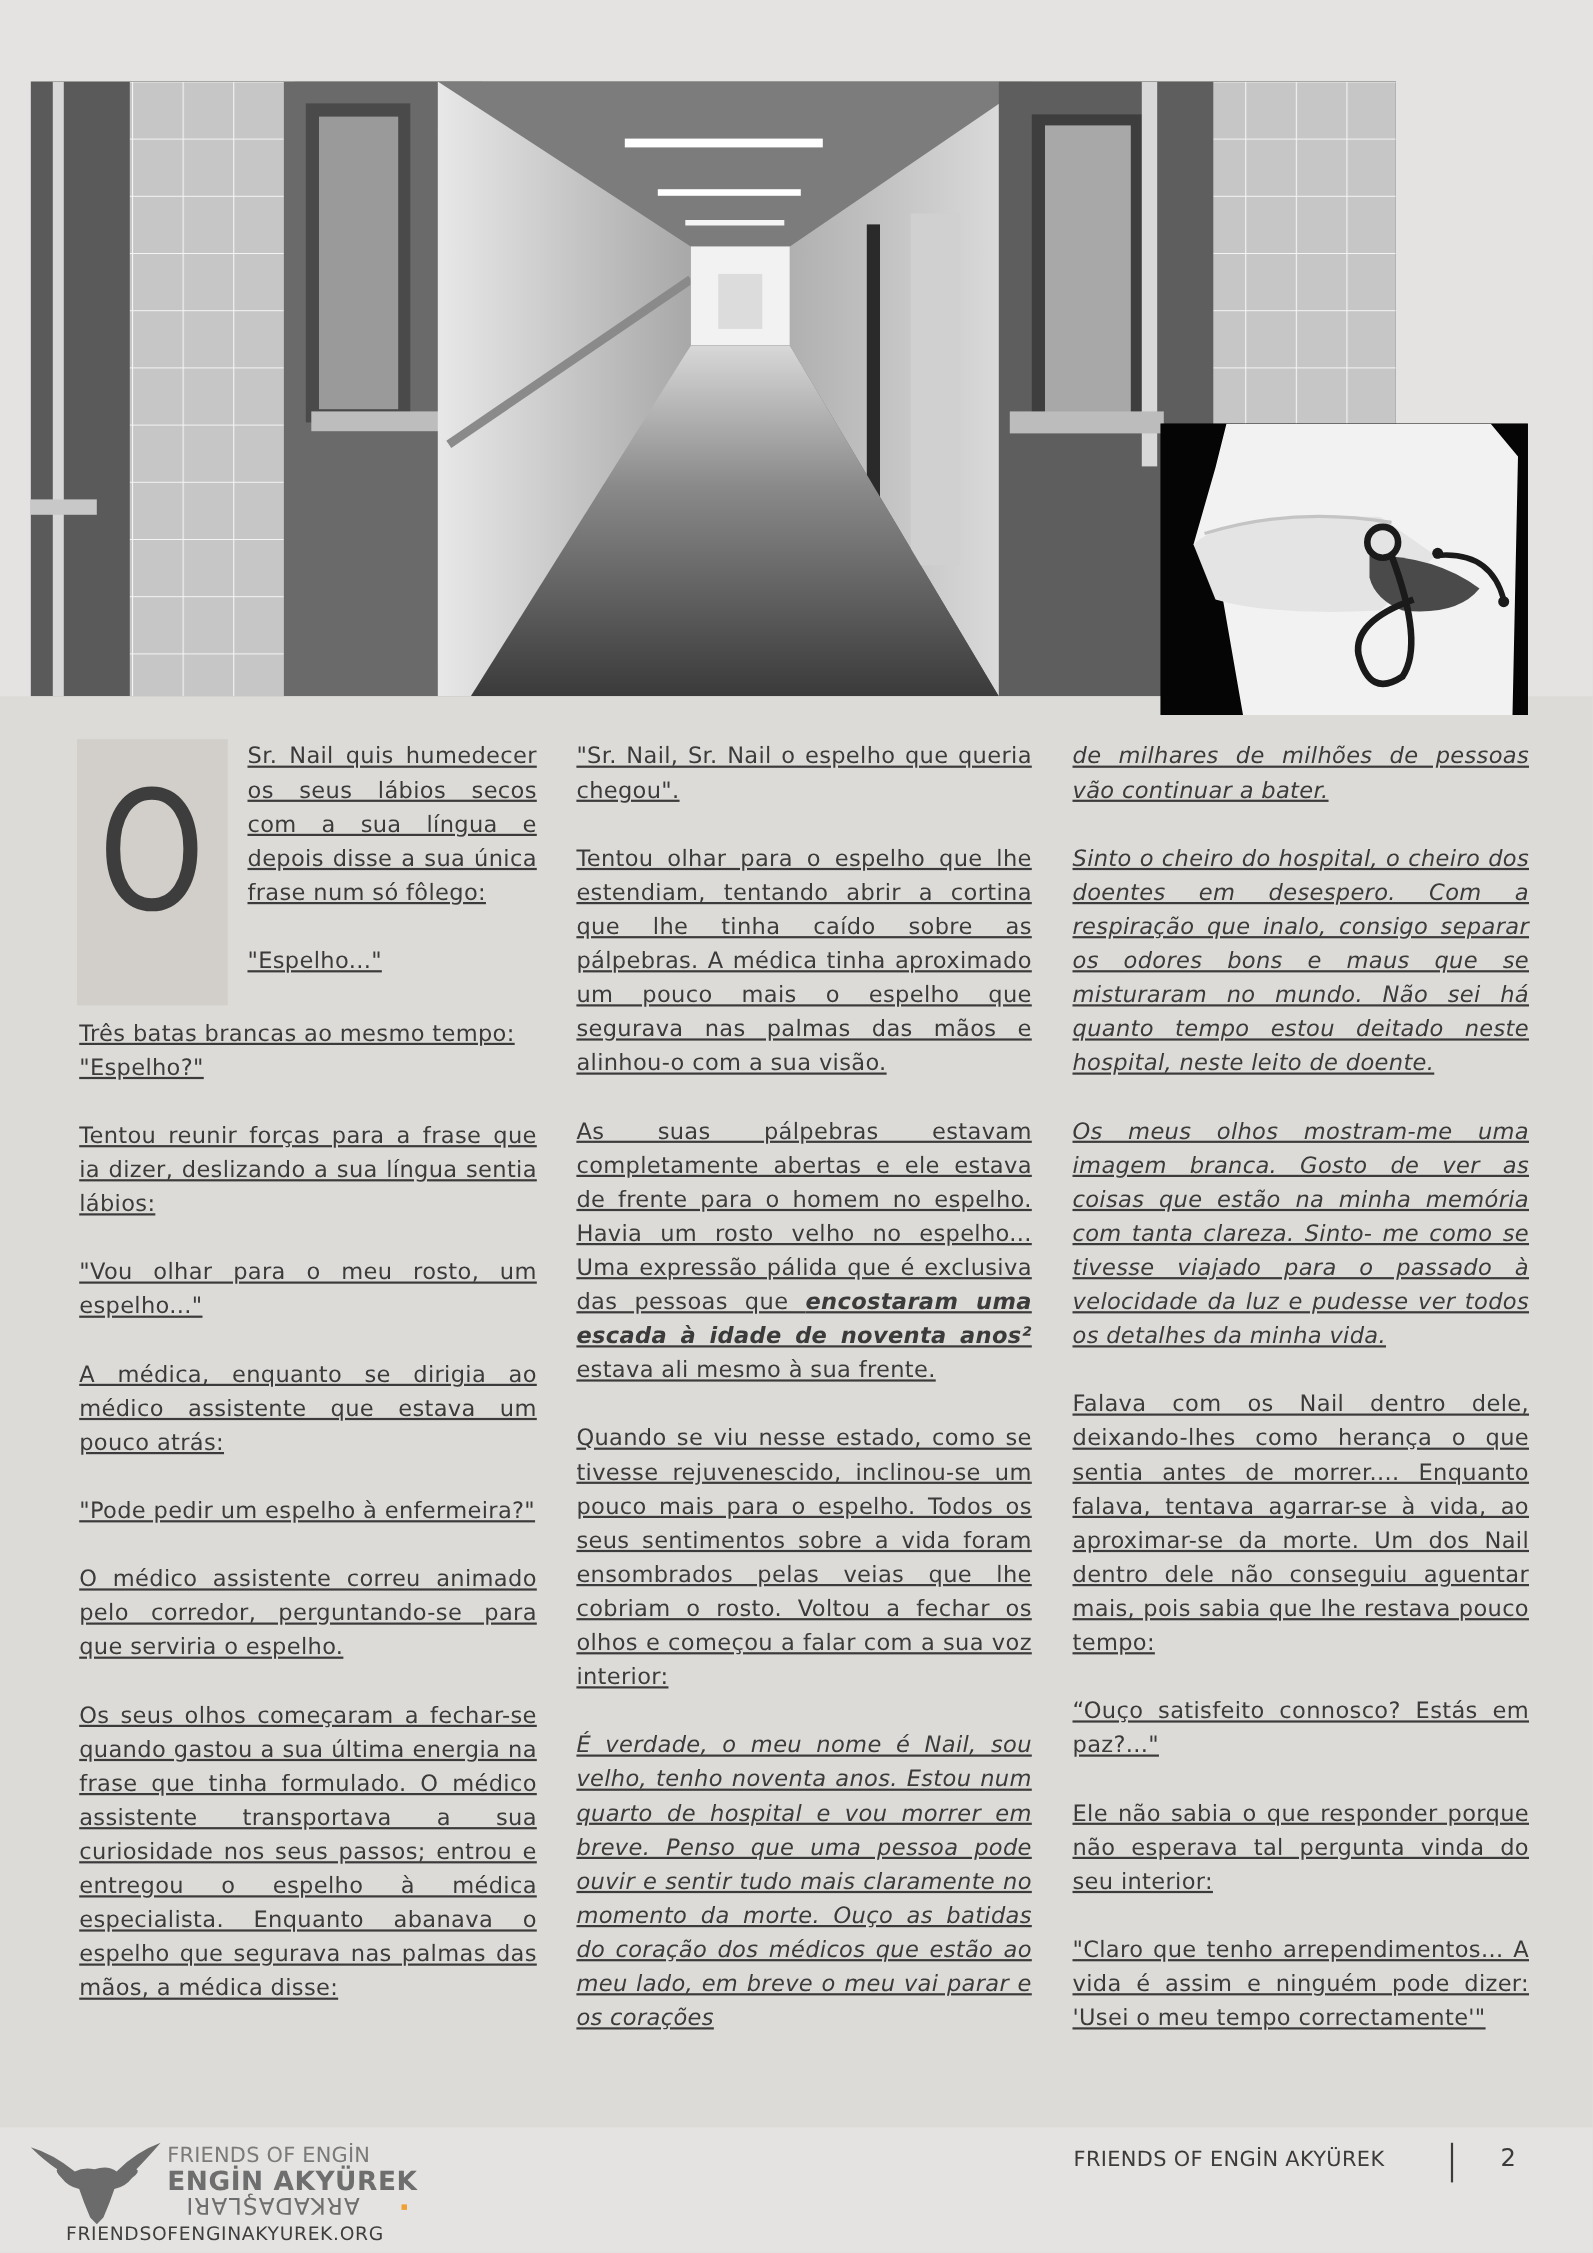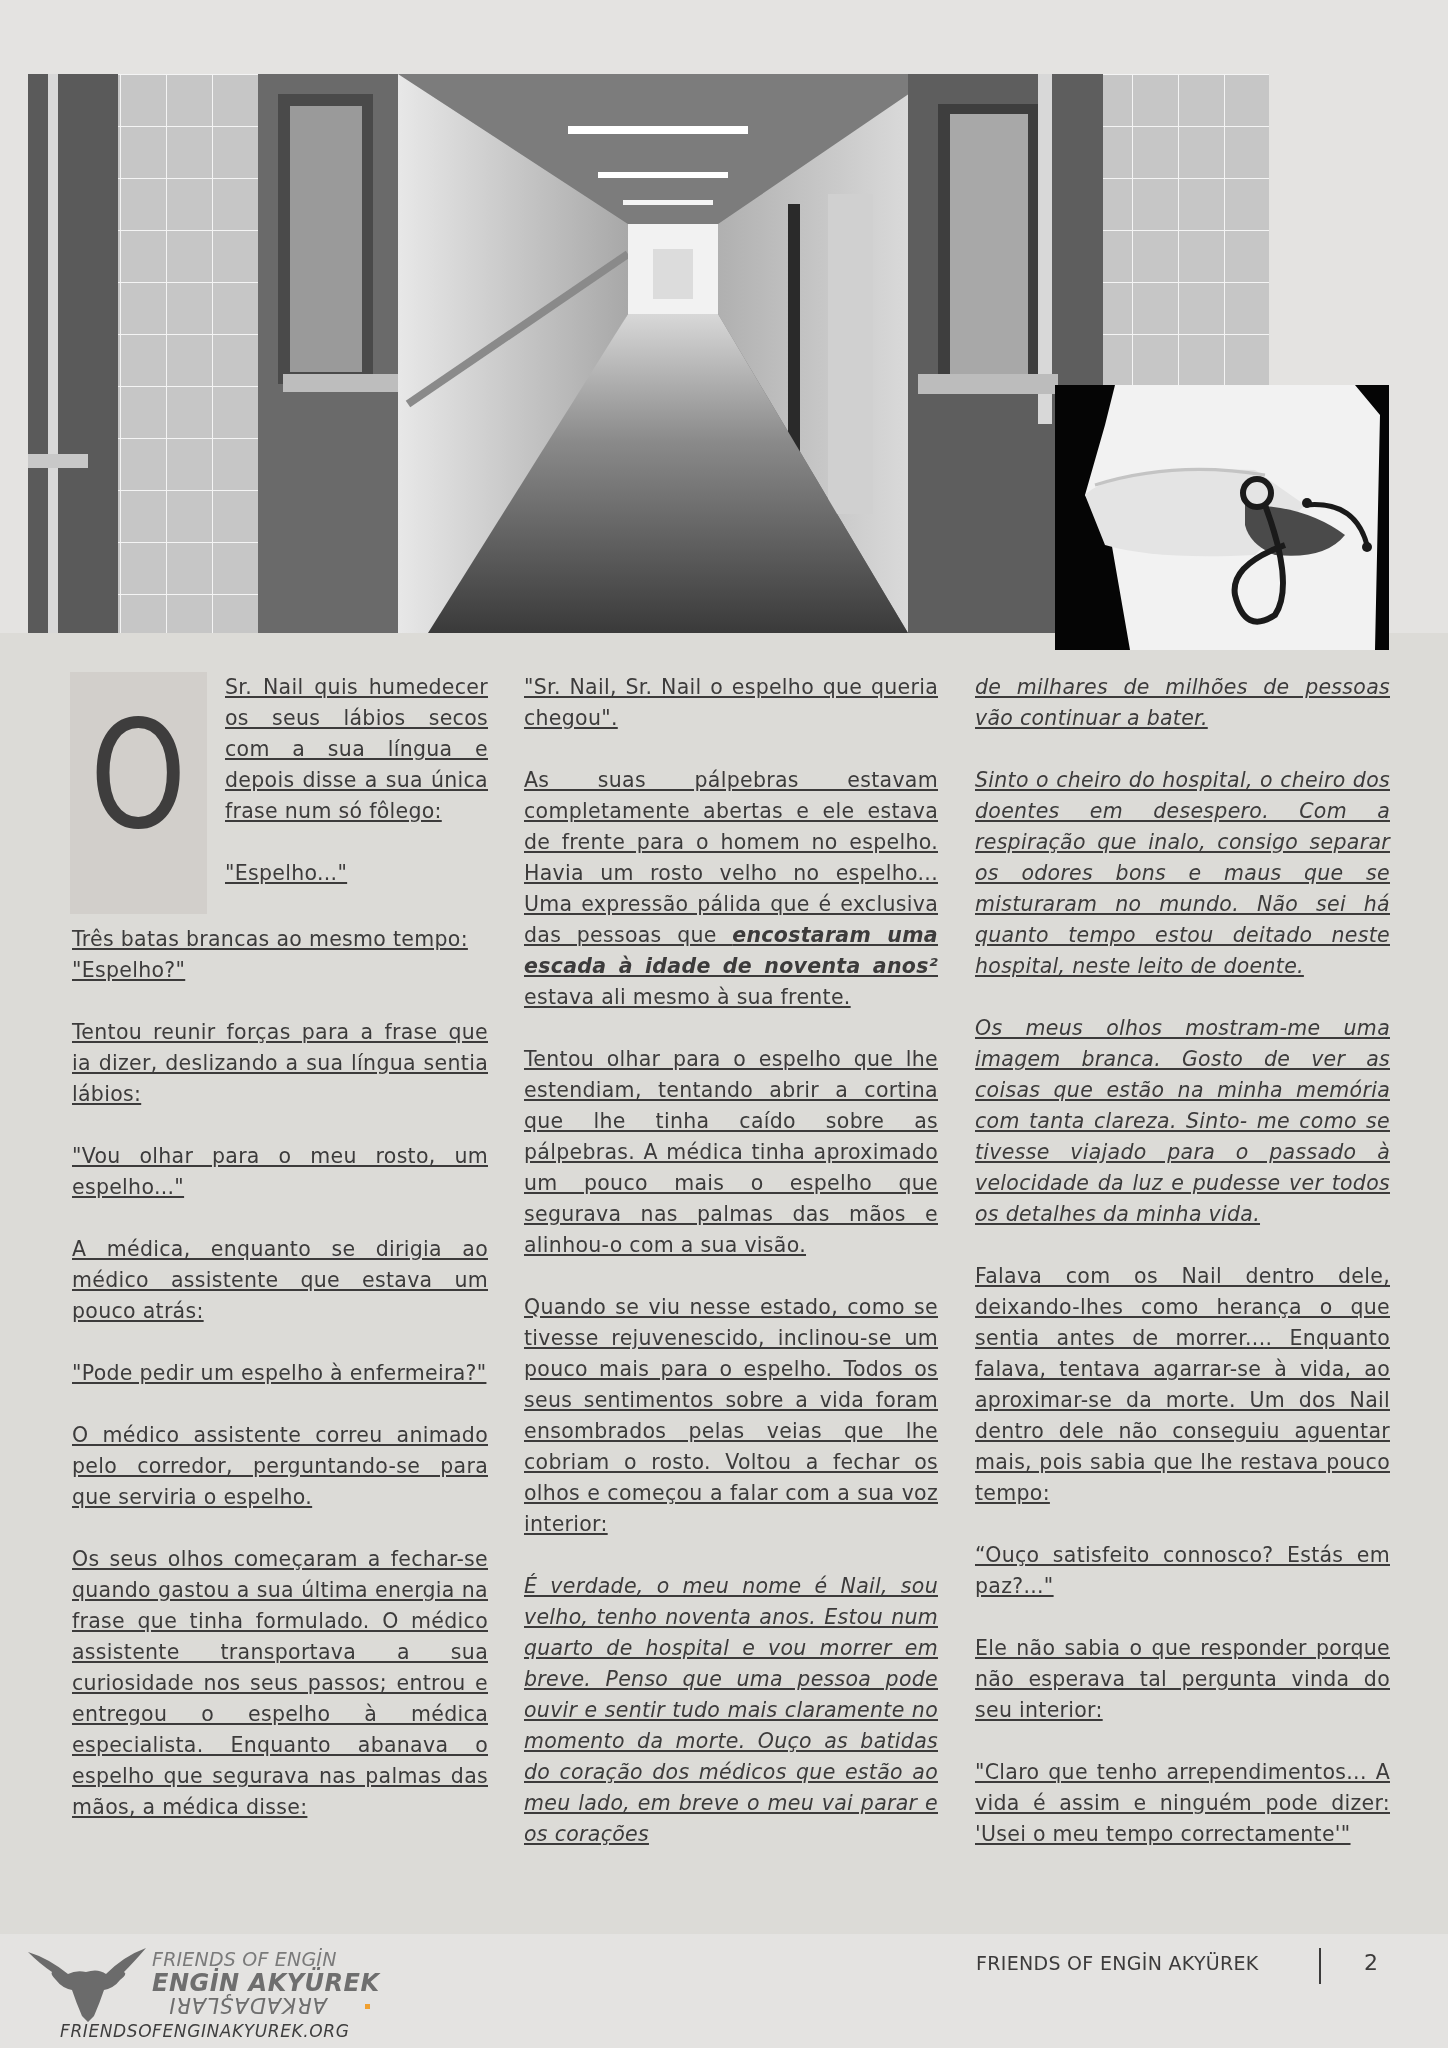--- a/index.html
+++ b/index.html
@@ -43,21 +43,21 @@
     float: left; width: 137px; height: 242px; margin: 0 18px 10px -2px;
     background: #d2cfcb; display: flex; align-items: center; justify-content: center;
     font-size: 150px; line-height: 1; color: #3e3d3d; font-weight: normal;
     font-family: "DejaVu Sans", sans-serif;
   }
   .dropcap span { transform: scaleX(0.82); display: inline-block; margin-top: -36px; }
   .after-cap { clear: both; }
 
   
   .footer-logo {
-    position: absolute; left: 28px; top: 1934px; width: 360px; height: 110px; font-style: italic;
+    position: absolute; left: 28px; top: 1934px; width: 360px; height: 110px;
   }
   .eagle { position: absolute; left: 0; top: 10px; width: 118px; height: 78px; }
   .logo-line1 {
     position: absolute; left: 124px; top: 16px; font-size: 19px; color: #7a7a7a;
     letter-spacing: 0.2px; line-height: 1;
   }
   .logo-line2 {
     position: absolute; left: 124px; top: 37px; font-size: 24px; color: #6e6e6e;
     font-weight: bold; letter-spacing: 0.5px; line-height: 1;
   }
@@ -173,22 +173,22 @@
   <p>Tentou reunir forças para a frase que ia dizer, deslizando a sua língua sentia lábios:</p>
   <p>"Vou olhar para o meu rosto, um espelho..."</p>
   <p>A médica, enquanto se dirigia ao médico assistente que estava um pouco atrás:</p>
   <p>"Pode pedir um espelho à enfermeira?"</p>
   <p>O médico assistente correu animado pelo corredor, perguntando-se para que serviria o espelho.</p>
   <p>Os seus olhos começaram a fechar-se quando gastou a sua última energia na frase que tinha formulado. O médico assistente transportava a sua curiosidade nos seus passos; entrou e entregou o espelho à médica especialista. Enquanto abanava o espelho que segurava nas palmas das mãos, a médica disse:</p>
 </div>
 
 <div class="col col-2">
   <p>"Sr. Nail, Sr. Nail o espelho que queria chegou".</p>
+  <p>Tentou olhar para o espelho que lhe estendiam, tentando abrir a cortina que lhe tinha caído sobre as pálpebras. A médica tinha aproximado um pouco mais o espelho que segurava nas palmas das mãos e alinhou-o com a sua visão.</p>
   <p><span>As suas pálpebras estavam completamente abertas e ele estava de frente para o homem no espelho. Havia um rosto velho no espelho... Uma expressão pálida que é exclusiva das pessoas que </span><span class="bi">encostaram uma escada à idade de noventa anos²</span><span> estava ali mesmo à sua frente.</span></p>
-  <p>Tentou olhar para o espelho que lhe estendiam, tentando abrir a cortina que lhe tinha caído sobre as pálpebras. A médica tinha aproximado um pouco mais o espelho que segurava nas palmas das mãos e alinhou-o com a sua visão.</p>
   <p>Quando se viu nesse estado, como se tivesse rejuvenescido, inclinou-se um pouco mais para o espelho. Todos os seus sentimentos sobre a vida foram ensombrados pelas veias que lhe cobriam o rosto. Voltou a fechar os olhos e começou a falar com a sua voz interior:</p>
   <p class="it">É verdade, o meu nome é Nail, sou velho, tenho noventa anos. Estou num quarto de hospital e vou morrer em breve. Penso que uma pessoa pode ouvir e sentir tudo mais claramente no momento da morte. Ouço as batidas do coração dos médicos que estão ao meu lado, em breve o meu vai parar e os corações</p>
 </div>
 
 <div class="col col-3">
   <p class="it">de milhares de milhões de pessoas vão continuar a bater.</p>
   <p class="it">Sinto o cheiro do hospital, o cheiro dos doentes em desespero. Com a respiração que inalo, consigo separar os odores bons e maus que se misturaram no mundo. Não sei há quanto tempo estou deitado neste hospital, neste leito de doente.</p>
   <p class="it">Os meus olhos mostram-me uma imagem branca. Gosto de ver as coisas que estão na minha memória com tanta clareza. Sinto- me como se tivesse viajado para o passado à velocidade da luz e pudesse ver todos os detalhes da minha vida.</p>
   <p>Falava com os Nail dentro dele, deixando-lhes como herança o que sentia antes de morrer.... Enquanto falava, tentava agarrar-se à vida, ao aproximar-se da morte. Um dos Nail dentro dele não conseguiu aguentar mais, pois sabia que lhe restava pouco tempo:</p>
   <p>“Ouço satisfeito connosco? Estás em paz?..."</p>

